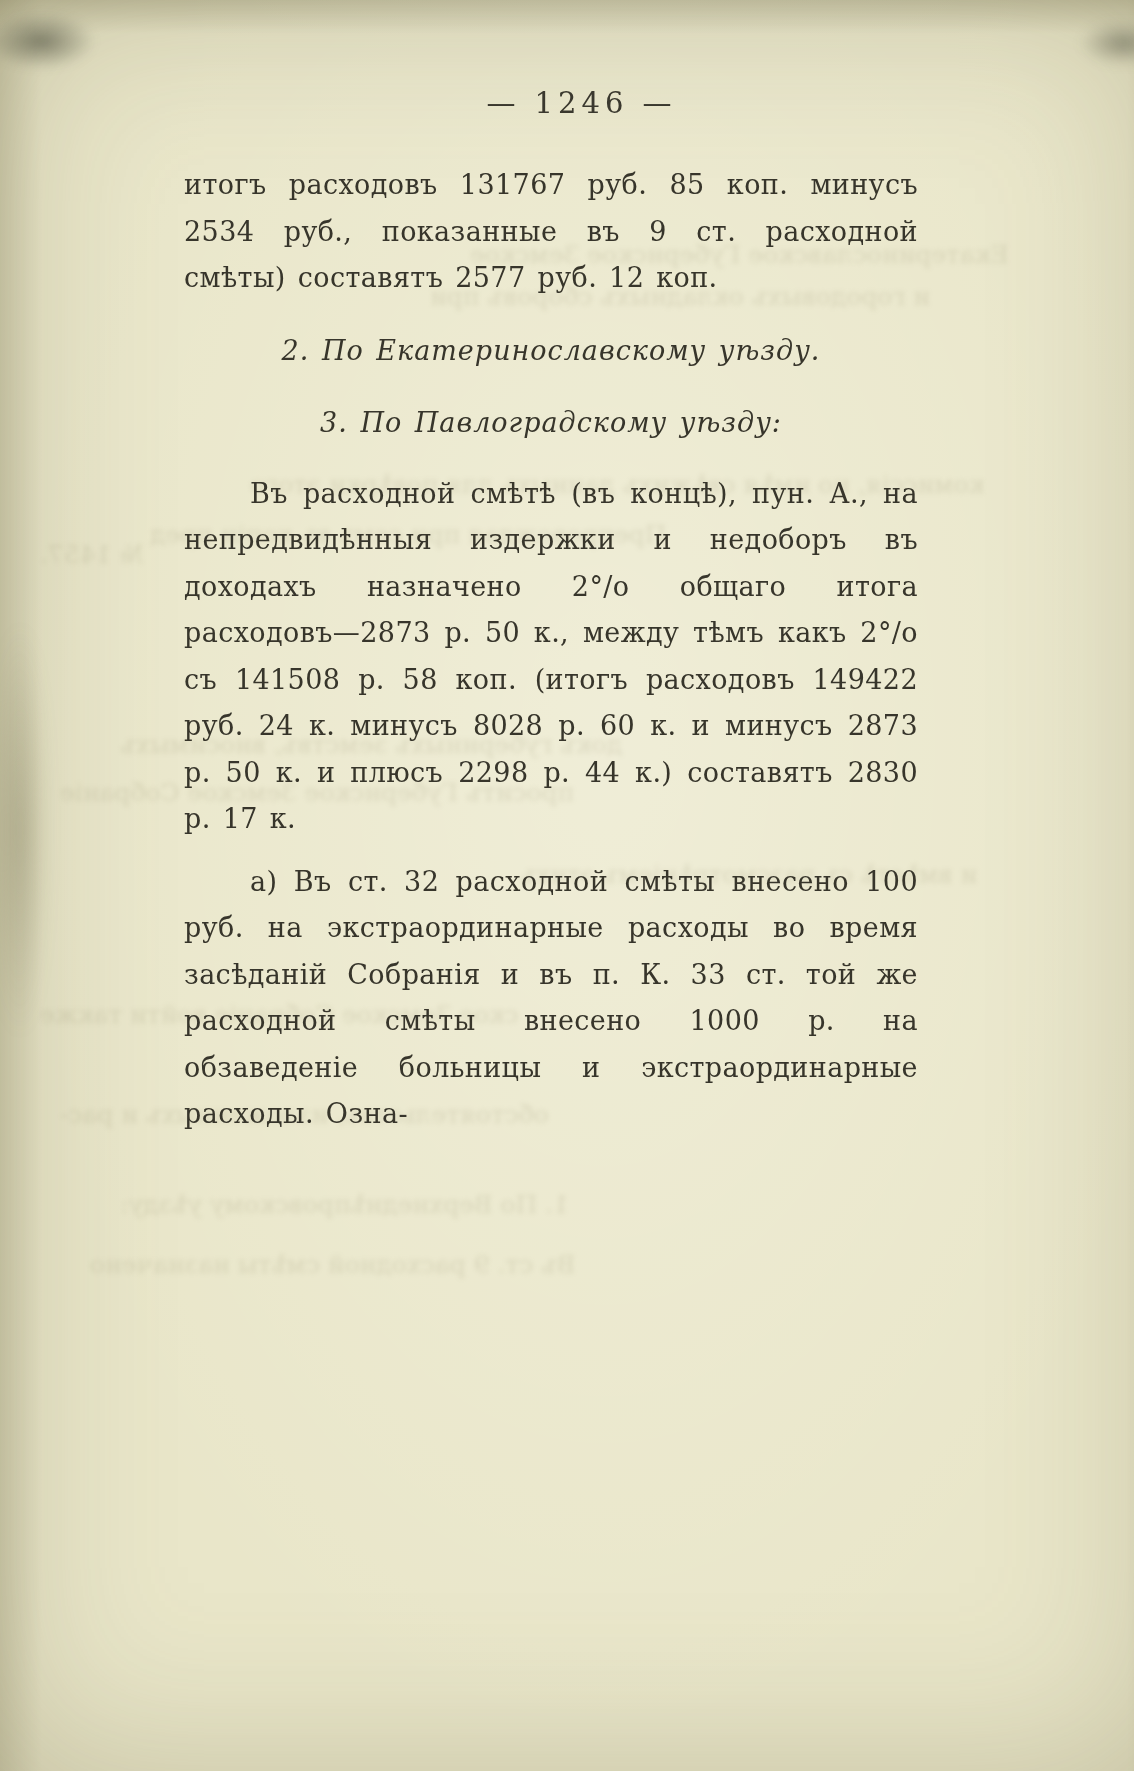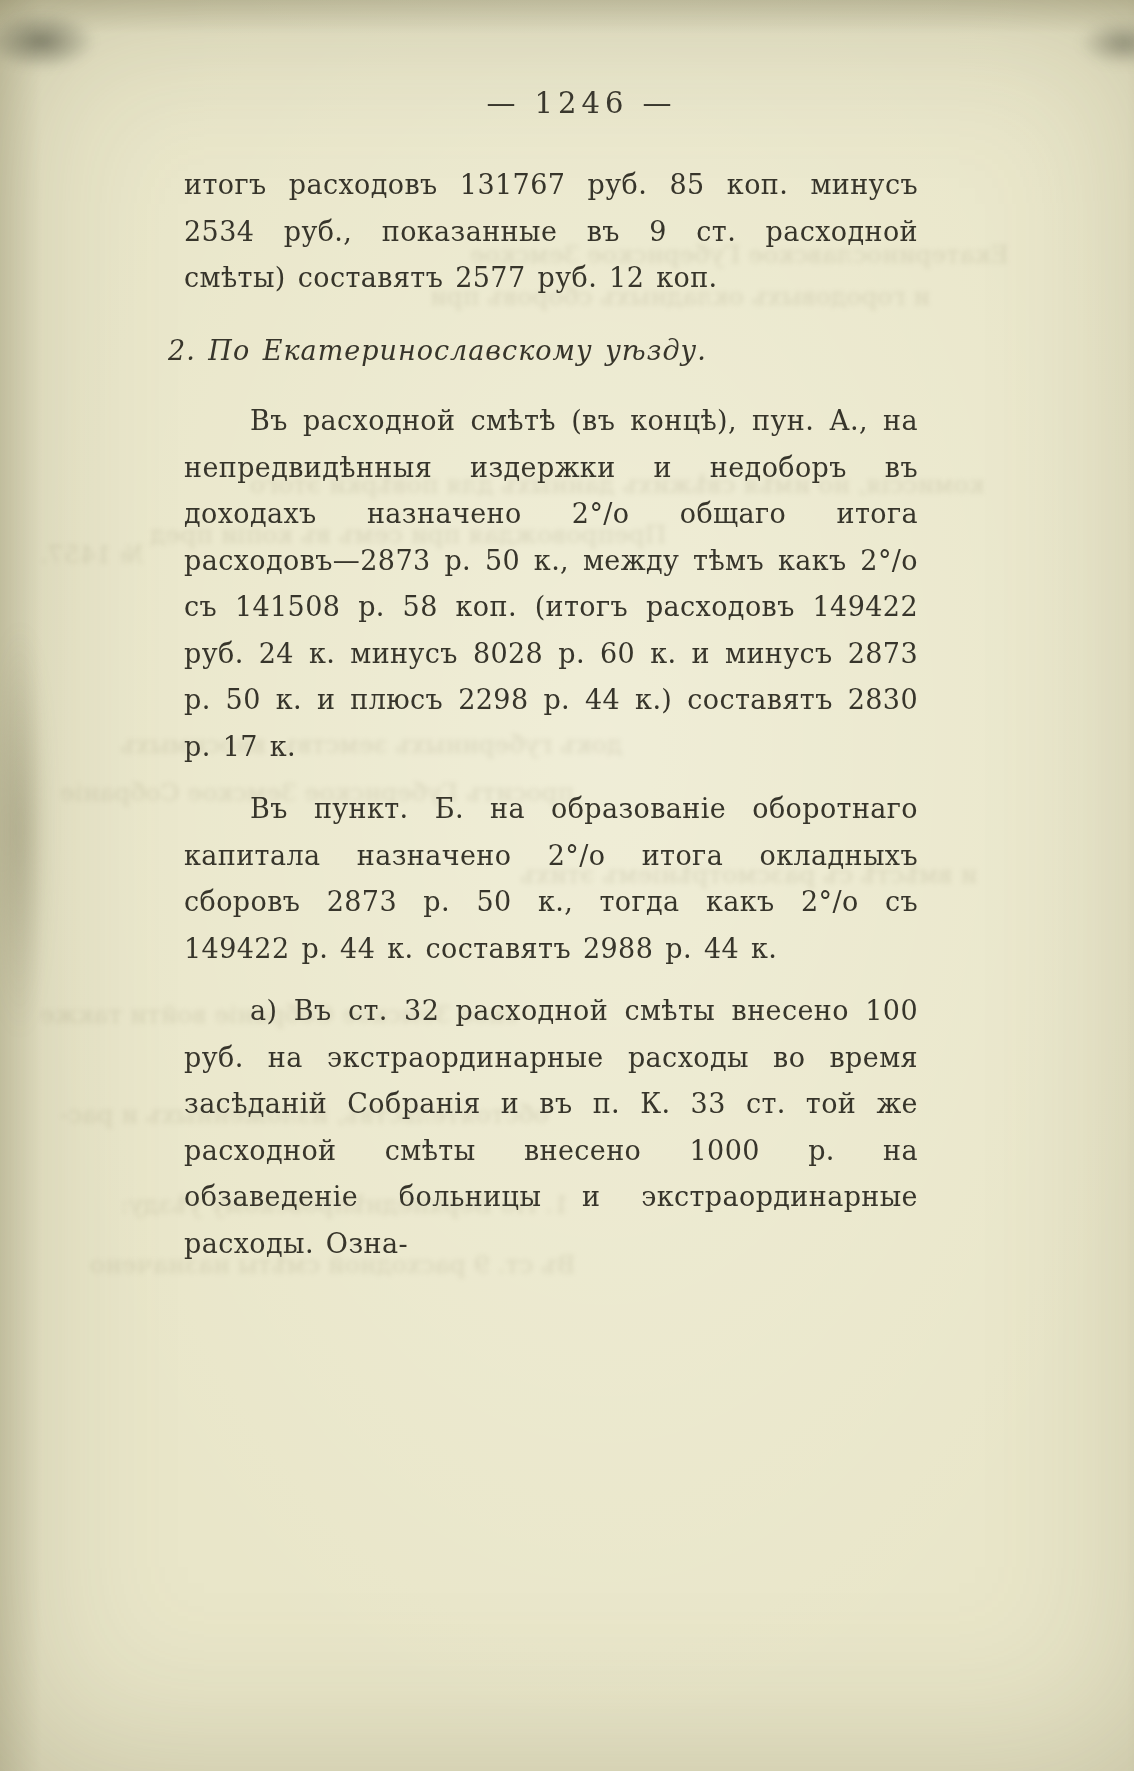--- a/index.html
+++ b/index.html
@@ -39,21 +39,21 @@
     font-size:27px; line-height:46.5px;
     text-align:justify;
     word-spacing:3px;
     letter-spacing:0.4px;
   }
   .para { margin:16px; text-indent:66px; }
   .para.noindent { text-indent:0; }
   .heading {
     font-style:italic; font-weight:normal;
     font-size:27px;
-    text-indent:0;
+    text-align:center; text-indent:0;
     margin:26px 0 24px 0;
     letter-spacing:1px;
   }
 
   
   .bleed { position:absolute; inset:0; pointer-events:none; }
   .bleed span {
     position:absolute;
     transform:scaleX(-1);
     color:#8e8866;
@@ -85,18 +85,18 @@
     <span style="top:1100px; left:60px;">обстоятельствъ, изложенныхъ и рас-</span>
     <span style="top:1190px; left:120px;">1. По Верхнеднѣпровскому уѣзду:</span>
     <span style="top:1250px; left:90px;">Въ ст. 9 расходной смѣты назначено</span>
   </div>
 
   <div class="pageno">— 1246 —</div>
 
   <div class="content">
     <p class="para noindent">итогъ расходовъ 131767 руб. 85 коп. минусъ 2534 руб., показанные въ 9 ст. расходной смѣты) составятъ 2577 руб. 12 коп.</p>
     <h3 class="heading">2. По Екатеринославскому уѣзду.</h3>
+    <h3 class="heading">3. По Павлоградскому уѣзду:</h3>
     <p class="para">Въ расходной смѣтѣ (въ концѣ), пун. А., на непредвидѣнныя издержки и недоборъ въ доходахъ назначено 2°/о общаго итога расходовъ—2873 р. 50 к., между тѣмъ какъ 2°/о съ 141508 р. 58 коп. (итогъ расходовъ 149422 руб. 24 к. минусъ 8028 р. 60 к. и минусъ 2873 р. 50 к. и плюсъ 2298 р. 44 к.) составятъ 2830 р. 17 к.</p>
-    <p class="para">Въ пункт. Б. на образованіе оборотнаго капитала назначено 2°/о итога окладныхъ сборовъ 2873 р. 50 к., тогда какъ 2°/о съ 149422 р. 44 к. составятъ 2988 р. 44 к.</p>
     <p class="para">а) Въ ст. 32 расходной смѣты внесено 100 руб. на экстраординарные расходы во время засѣданій Собранія и въ п. К. 33 ст. той же расходной смѣты внесено 1000 р. на обзаведеніе больницы и экстраординарные расходы. Озна-</p>
   </div>
 
 </div>
 
 </body></html>

